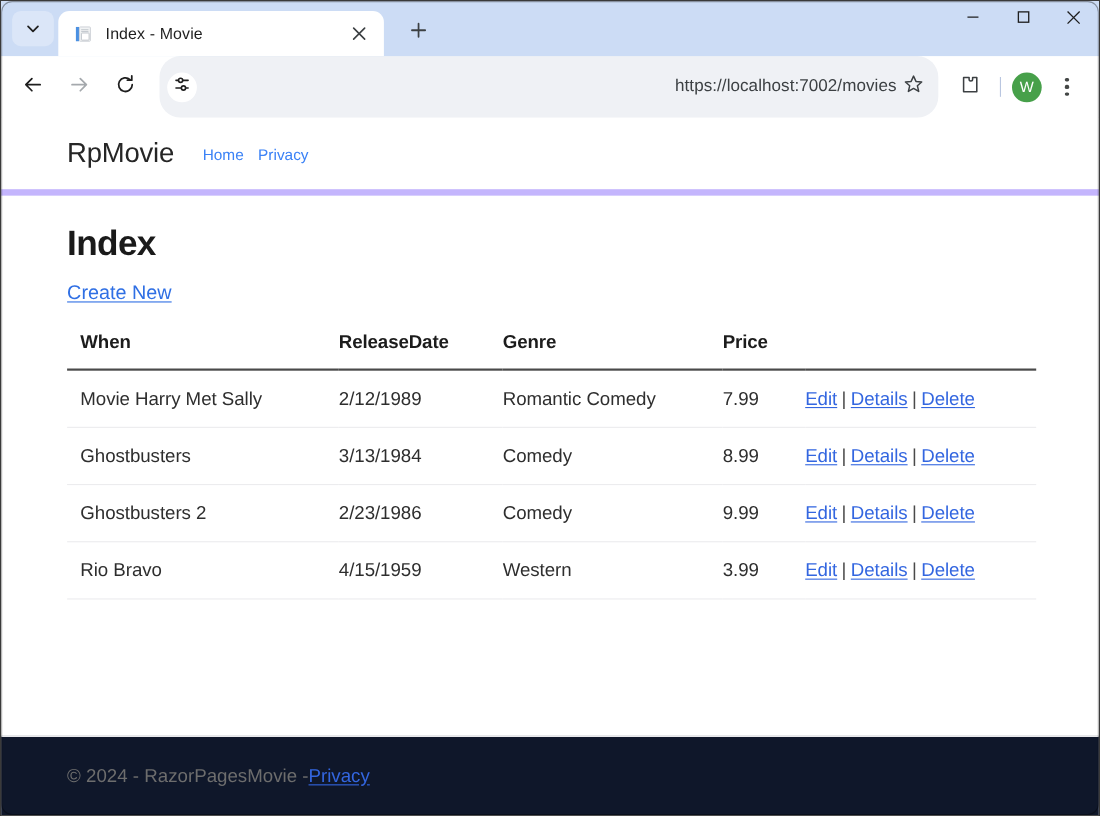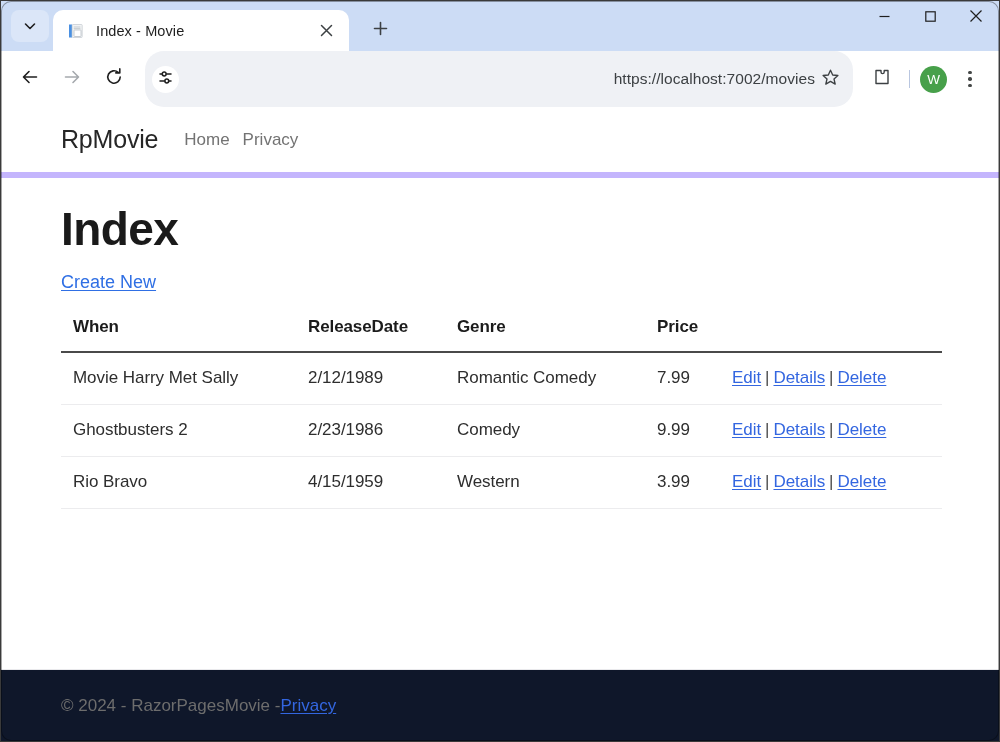--- a/index.html
+++ b/index.html
@@ -255,43 +255,43 @@
   .brand {
     font-size: 25px;
     color: #262626;
     font-weight: 400;
     letter-spacing: -0.2px;
     margin-right: 26px;
     cursor: pointer;
     text-decoration: none;
   }
   .nav-link {
-    font-size: 17px;
-    color: #737373;
+    font-size: 14px;
+    color: #3b82f6;
     margin-right: 13px;
     text-decoration: none;
     cursor: pointer;
   }
 
   .page-body {
     padding: 0 60px;
     background: #ffffff;
     height: 489px;
     box-sizing: border-box;
     position: relative;
   }
   .page-body::before {
     content: "";
     position: absolute;
     left: 0; right: 0; top: 0;
     height: 1px;
     background: transparent;
   }
   .page-title {
-    font-size: 46px;
+    font-size: 32px;
     font-weight: 700;
     color: #1a1a1a;
     margin: 0;
     padding-top: 26px;
     letter-spacing: -0.6px;
     line-height: 1.1;
   }
   .create-link {
     display: inline-block;
     margin-top: 17px;
@@ -522,20 +522,29 @@
           <tr>
             <td class="c-title">Movie Harry Met Sally</td>
             <td class="c-date">2/12/1989</td>
             <td class="c-genre">Romantic Comedy</td>
             <td class="c-price">7.99</td>
             <td class="c-act">
               <a class="row-link">Edit</a><span class="sep">|</span><a class="row-link">Details</a><span class="sep">|</span><a class="row-link">Delete</a>
             </td>
           </tr>
 
+          <tr>
+            <td class="c-title">Ghostbusters</td>
+            <td class="c-date">3/13/1984</td>
+            <td class="c-genre">Comedy</td>
+            <td class="c-price">8.99</td>
+            <td class="c-act">
+              <a class="row-link">Edit</a><span class="sep">|</span><a class="row-link">Details</a><span class="sep">|</span><a class="row-link">Delete</a>
+            </td>
+          </tr>
 
           <tr>
             <td class="c-title">Ghostbusters 2</td>
             <td class="c-date">2/23/1986</td>
             <td class="c-genre">Comedy</td>
             <td class="c-price">9.99</td>
             <td class="c-act">
               <a class="row-link">Edit</a><span class="sep">|</span><a class="row-link">Details</a><span class="sep">|</span><a class="row-link">Delete</a>
             </td>
           </tr>

